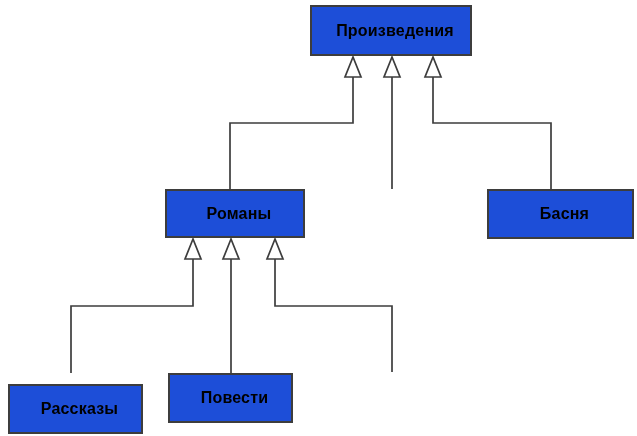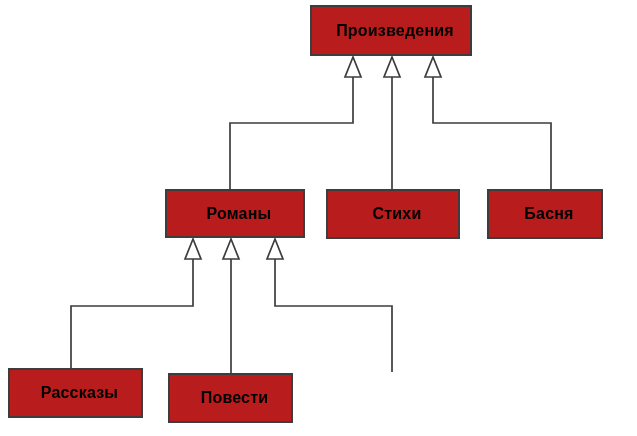--- a/index.html
+++ b/index.html
@@ -18,36 +18,36 @@
   .edges {
     position: absolute;
     left: 0;
     top: 0;
     width: 637px;
     height: 436px;
   }
   .node {
     position: absolute;
     box-sizing: border-box;
-    background: #b91c1c;
+    background: #1d4ed8;
     border: 2px solid #3d3d3d;
     display: flex;
     align-items: center;
     justify-content: center;
     font-weight: bold;
     font-size: 16px;
     color: #000000;
     letter-spacing: 0.2px;
     padding-left: 8px;
   }
   .node-works    { left: 310px; top:   5px; width: 162px; height: 51px; }
   .node-proza    { left: 165px; top: 189px; width: 140px; height: 49px; }
   .node-stihi    { left: 326px; top: 189px; width: 134px; height: 50px; }
-  .node-basnya   { left: 487px; top: 189px; width: 116px; height: 50px; }
-  .node-rasskazy { left:   8px; top: 368px; width: 135px; height: 50px; }
+  .node-basnya   { left: 487px; top: 189px; width: 147px; height: 50px; }
+  .node-rasskazy { left:   8px; top: 384px; width: 135px; height: 50px; }
   .node-povesti  { left: 168px; top: 373px; width: 125px; height: 50px; }
   .node-romany   { left: 328px; top: 372px; width: 135px; height: 50px; }
 
   .edge-line {
     fill: none;
     stroke: #3d3d3d;
     stroke-width: 1.7;
   }
   .edge-head {
     fill: #ffffff;
@@ -83,23 +83,20 @@
   </svg>
 
   <div class="node node-works">
     <span>Произведения</span>
   </div>
 
   <div class="node node-proza">
     <span>Романы</span>
   </div>
 
-  <div class="node node-stihi">
-    <span>Стихи</span>
-  </div>
 
   <div class="node node-basnya">
     <span>Басня</span>
   </div>
 
   <div class="node node-rasskazy">
     <span>Рассказы</span>
   </div>
 
   <div class="node node-povesti">

